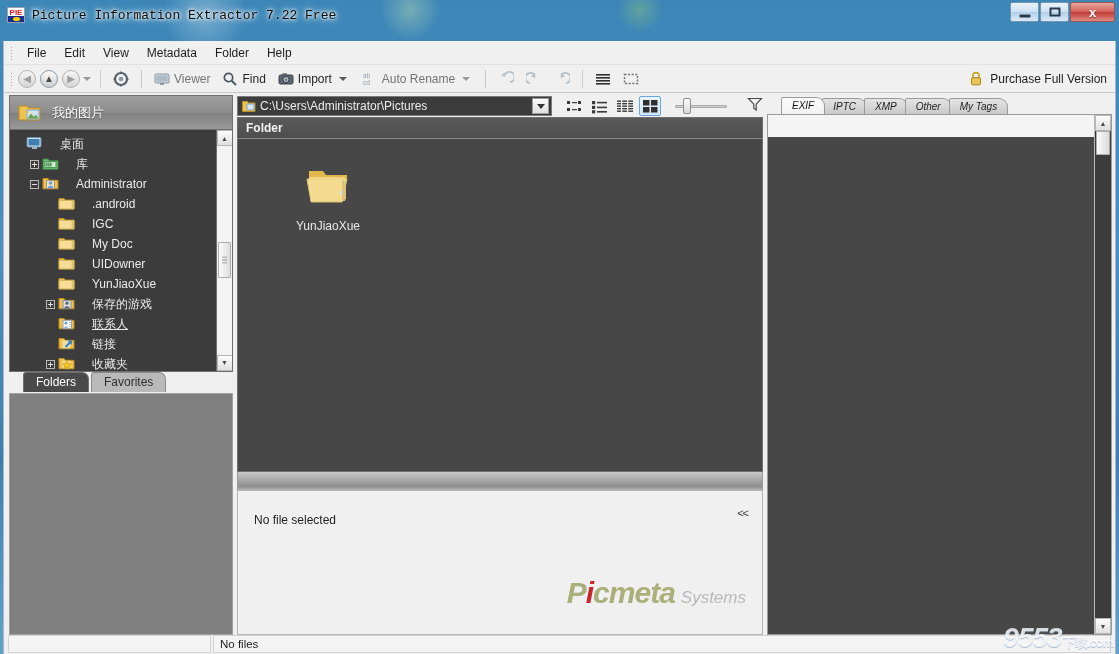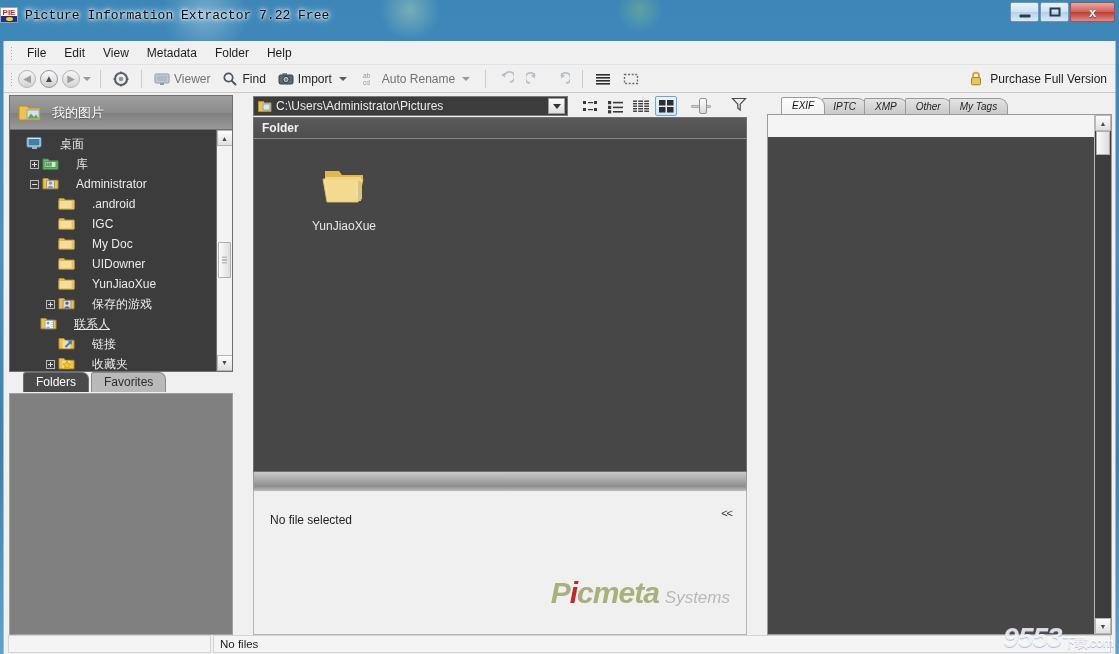--- a/index.html
+++ b/index.html
@@ -26,21 +26,21 @@
       radial-gradient(circle 30px at 640px 10px, rgba(150,200,120,.40), rgba(255,255,255,0) 75%);
     pointer-events: none;
   }
 
   
   .titlebar {
     position: absolute; left: 0; top: 0; width: 1119px; height: 30px;
     display: flex; align-items: center;
   }
   .pie-logo {
-    width: 18px; height: 16px; margin-right: 7px;
+    width: 18px; height: 16px; margin-left: 7px; margin-right: 7px;
     position: relative; background: #fdfdfd;
     border: 1px solid #9aa3ad; border-radius: 1px; flex: none;
   }
   .pie-logo .pie-text {
     position: absolute; left: 0; right: 0; top: 0px;
     font-size: 8px; font-weight: bold; color: #d81e1e;
     text-align: center; line-height: 9px;
     font-family: "Liberation Sans", sans-serif;
   }
   .pie-logo .pie-band {
@@ -133,21 +133,20 @@
   .ic svg { display: block; }
   .purchase {
     position: absolute; right: 8px; display: flex; align-items: center; gap: 5px;
     font-size: 12px; color: #1d1d1d;
   }
 
   
   .main {
     flex: 1; display: flex; min-height: 0; background: #f0f0f0;
     padding: 2px 3px 0 5px;
-    gap: 16px;
   }
 
   
   .left-pane {
     width: 224px; display: flex; flex-direction: column; flex: none; margin-right: 4px;
   }
   .lp-header {
     height: 34px; background: linear-gradient(180deg,#9e9e9e 0%,#8c8c8c 50%,#808080 51%,#999999 100%);
     display: flex; align-items: center; padding-left: 8px; gap: 10px;
     border: 1px solid #6f6f6f; border-bottom: none;
@@ -584,21 +583,21 @@
                 <span class="ic">
                   <svg width="17" height="15" viewBox="0 0 17 15">
                     <path d="M1 2.5 h5 l1.4 1.8 H16 v8.5 H1 Z" fill="#f0c14b" stroke="#b98e22"></path>
                     <rect x="5" y="4.5" width="8" height="8" fill="#d9dde2" stroke="#8b949c"></rect>
                     <circle cx="9" cy="7.2" r="1.6" fill="#5b6670"></circle>
                     <path d="M6.2 12.3 a2.9 2.9 0 0 1 5.6 0 Z" fill="#5b6670"></path>
                   </svg>
                 </span>
                 <span class="lbl">保存的游戏</span>
               </div>
-              <div class="tnode" style="padding-left: 18px; text-decoration: underline;">
+              <div class="tnode" style="padding-left: 36px; text-decoration: underline;">
                 <span class="spacer"></span>
                 <span class="ic">
                   <svg width="17" height="15" viewBox="0 0 17 15">
                     <path d="M1 2.5 h5 l1.4 1.8 H16 v8.5 H1 Z" fill="#f0c14b" stroke="#b98e22"></path>
                     <rect x="5" y="4.3" width="8.5" height="8.3" fill="#fdfdfd" stroke="#9aa3ad"></rect>
                     <circle cx="8" cy="7" r="1.5" fill="#6c9ed6"></circle>
                     <path d="M5.9 11.8 a2.4 2.4 0 0 1 4.3 0 Z" fill="#6c9ed6"></path>
                     <g fill="#b8c0c8">
                       <rect x="10.8" y="6" width="2.2" height="0.9"></rect>
                       <rect x="10.8" y="8" width="2.2" height="0.9"></rect>

